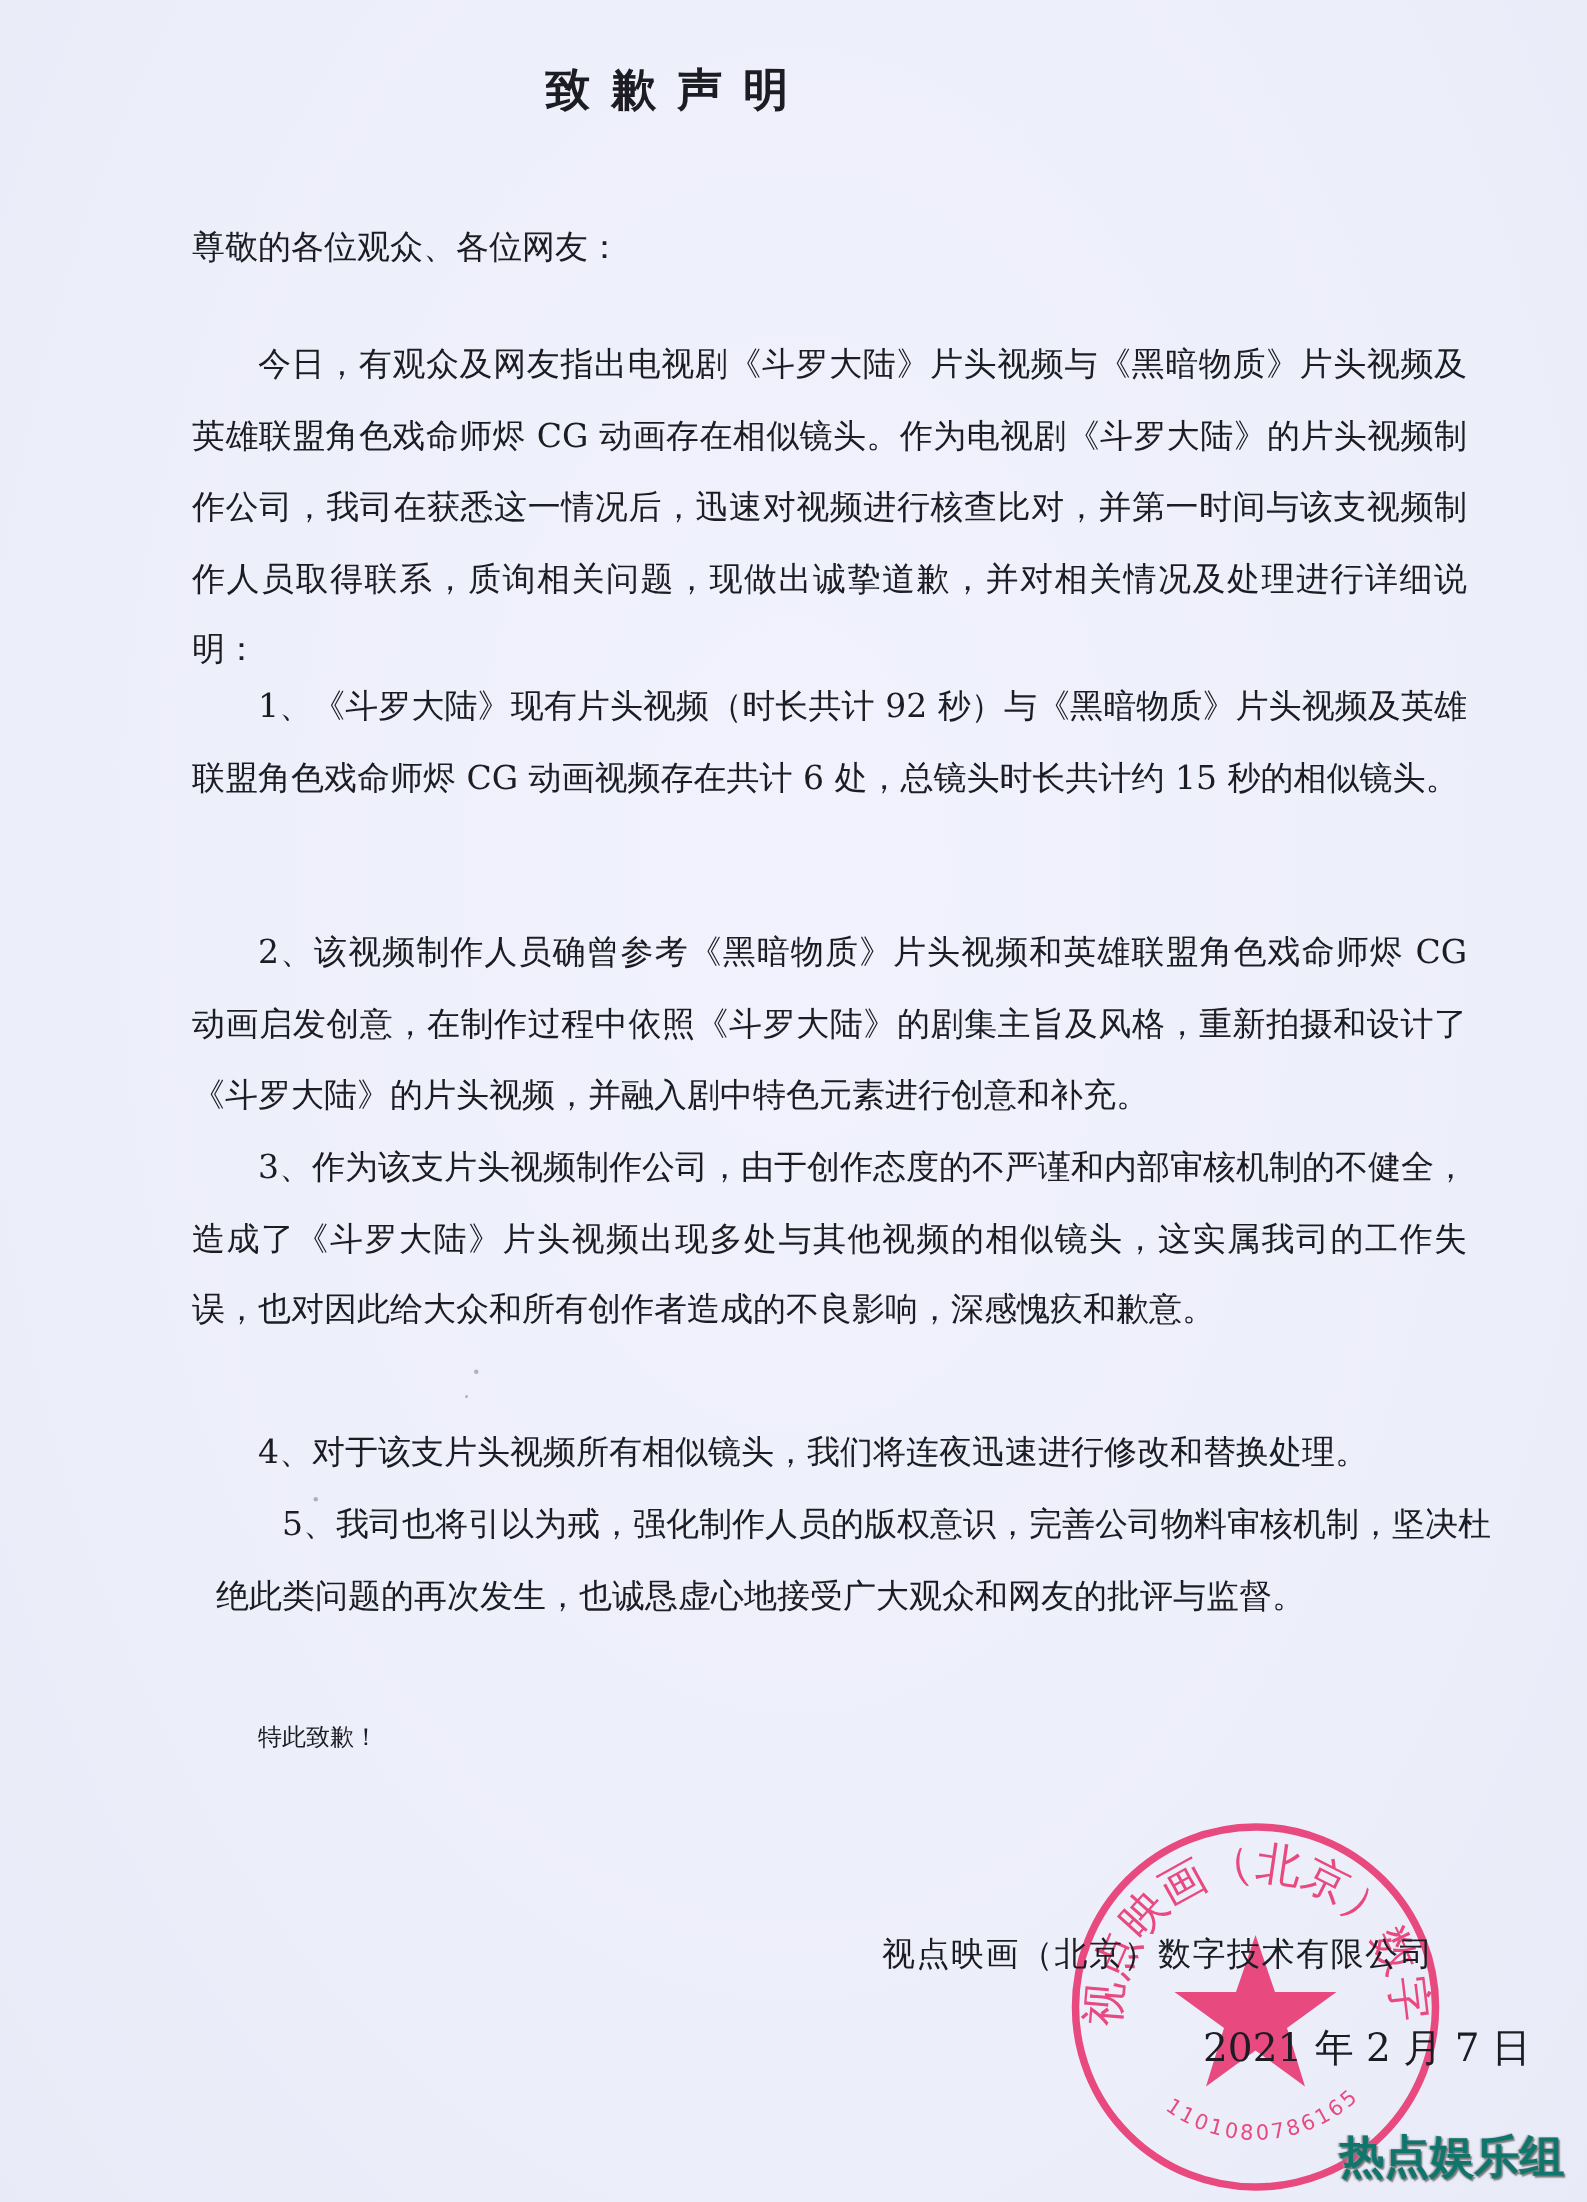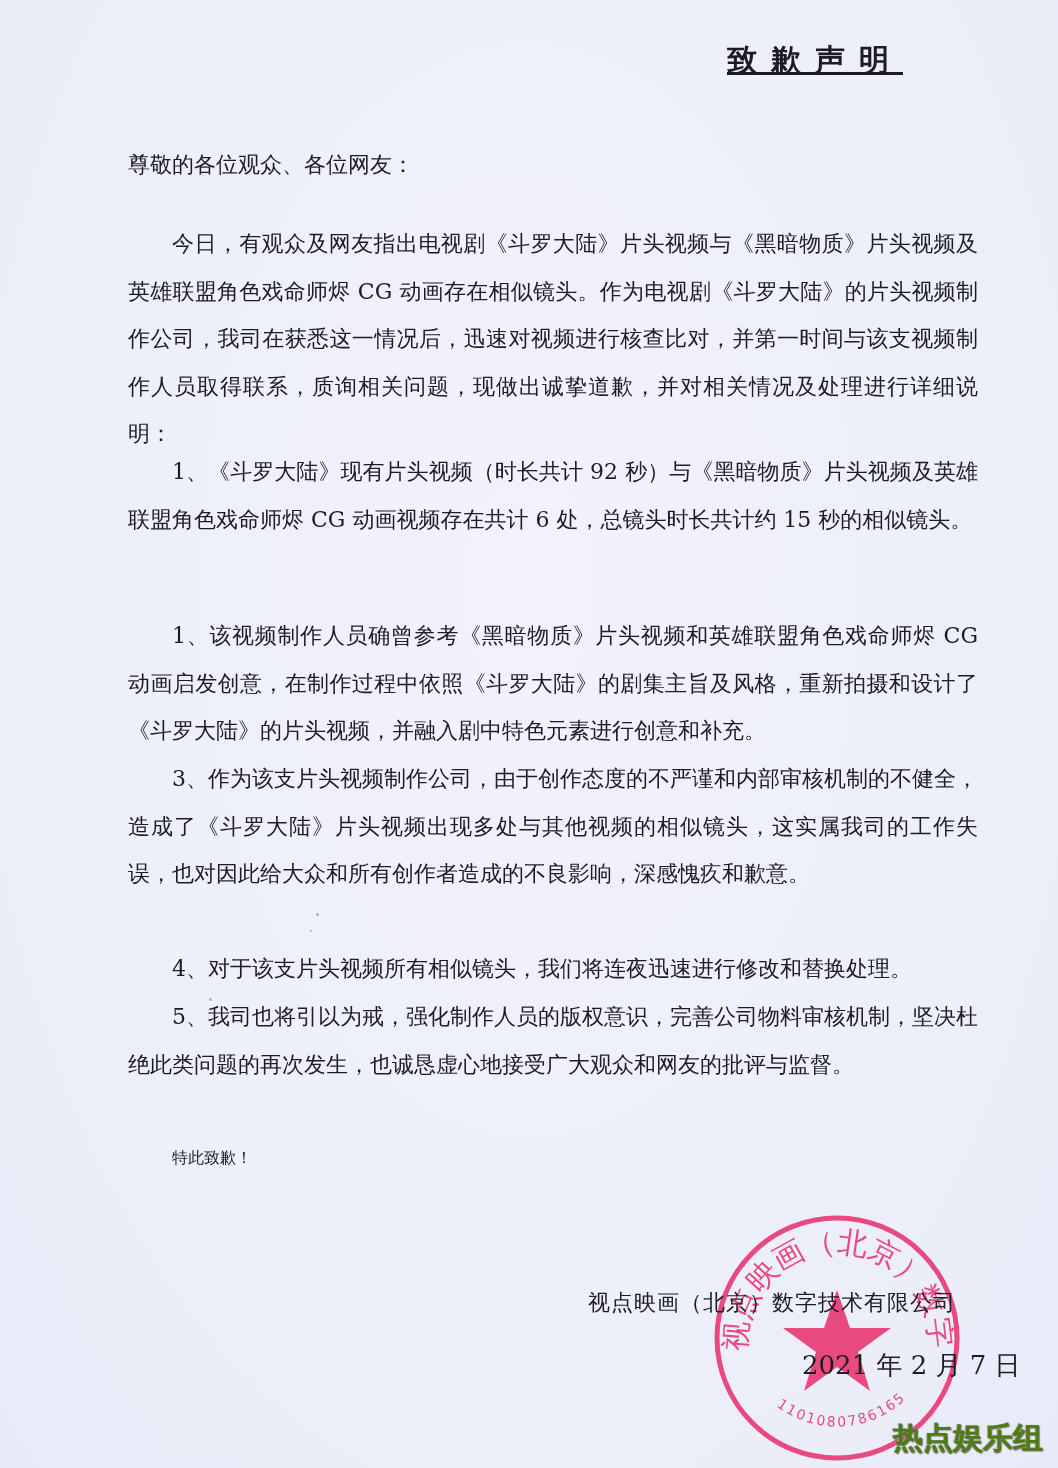--- a/index.html
+++ b/index.html
@@ -4,30 +4,30 @@
 <style>
   html, body { margin:0; padding:0; }
   body {
     width:1058px; height:1468px; overflow:hidden; position:relative;
     background:#eeeffb;
     font-family: "DejaVu Serif", "Liberation Serif", serif;
     color:#1c1c22;
   }
   .page { position:absolute; inset:0;
     background: radial-gradient(ellipse at 50% 40%, #f1f2fd 0%, #eceefa 70%, #e8eaf7 100%); }
-  .title { position:absolute; top:40px; left:0; width:903px; text-align:right;
-    font-size:30px; letter-spacing:14px; font-weight:bold; font-family:"DejaVu Sans", sans-serif;text-decoration:underline; }
+  .title { position:absolute; top:40px; left:0; width:903px; text-align:center;
+    font-size:30px; letter-spacing:14px; font-weight:bold; font-family:"DejaVu Sans", sans-serif; }
   .salutation { position:absolute; top:150px; left:128px; font-size:22px;text-align:right; }
   .para { position:absolute; left:128px; width:850px; font-size:22px; line-height:47.5px; text-align:justify; }
   .para .first { text-indent:44px; display:block; }
   .closing { position:absolute; top:1148px; left:172px; font-size:16px; }
   .company { position:absolute; top:1288px; left:588px; font-size:22px; letter-spacing:1px; z-index:3; }
   .date { position:absolute; top:1348px; left:802px; font-size:26px; z-index:3; }
   .seal { position:absolute; left:707px; top:1208px; width:260px; height:260px; z-index:2; opacity:0.88; }
-  .watermark { position:absolute; left:893px; top:1418px; font-size:30px; color:#4d7c0f;
+  .watermark { position:absolute; left:893px; top:1418px; font-size:30px; color:#0f766e;
     font-family:"DejaVu Sans", sans-serif; font-weight:bold;
     text-shadow:1px 1px 1px #777, -1px 0 1px #999; z-index:4; }
   .speck { position:absolute; width:3px; height:3px; border-radius:50%; background:#888; opacity:.6; }
 </style>
 </head>
 <body>
 
 <div class="page"></div>
 
 <div class="title">致歉声明</div>
@@ -36,32 +36,32 @@
 
 <div class="para" style="top:220px;">
   <span class="first">今日，有观众及网友指出电视剧《斗罗大陆》片头视频与《黑暗物质》片头视频及英雄联盟角色戏命师烬 CG 动画存在相似镜头。作为电视剧《斗罗大陆》的片头视频制作公司，我司在获悉这一情况后，迅速对视频进行核查比对，并第一时间与该支视频制作人员取得联系，质询相关问题，现做出诚挚道歉，并对相关情况及处理进行详细说明：</span>
 </div>
 
 <div class="para" style="top:448px;">
   <span class="first">1、《斗罗大陆》现有片头视频（时长共计 92 秒）与《黑暗物质》片头视频及英雄联盟角色戏命师烬 CG 动画视频存在共计 6 处，总镜头时长共计约 15 秒的相似镜头。</span>
 </div>
 
 <div class="para" style="top:612px;">
-  <span class="first">1、该视频制作人员确曾参考《黑暗物质》片头视频和英雄联盟角色戏命师烬 CG 动画启发创意，在制作过程中依照《斗罗大陆》的剧集主旨及风格，重新拍摄和设计了《斗罗大陆》的片头视频，并融入剧中特色元素进行创意和补充。</span>
+  <span class="first">2、该视频制作人员确曾参考《黑暗物质》片头视频和英雄联盟角色戏命师烬 CG 动画启发创意，在制作过程中依照《斗罗大陆》的剧集主旨及风格，重新拍摄和设计了《斗罗大陆》的片头视频，并融入剧中特色元素进行创意和补充。</span>
 </div>
 
 <div class="para" style="top:755px;">
   <span class="first">3、作为该支片头视频制作公司，由于创作态度的不严谨和内部审核机制的不健全，造成了《斗罗大陆》片头视频出现多处与其他视频的相似镜头，这实属我司的工作失误，也对因此给大众和所有创作者造成的不良影响，深感愧疚和歉意。</span>
 </div>
 
 <div class="para" style="top:945px;">
   <span class="first">4、对于该支片头视频所有相似镜头，我们将连夜迅速进行修改和替换处理。</span>
 </div>
 
-<div class="para" style="top:993px;">
+<div class="para" style="top:993px;margin-left:16px;">
   <span class="first">5、我司也将引以为戒，强化制作人员的版权意识，完善公司物料审核机制，坚决杜绝此类问题的再次发生，也诚恳虚心地接受广大观众和网友的批评与监督。</span>
 </div>
 
 <div class="closing">特此致歉！</div>
 
 <div class="company">视点映画（北京）数字技术有限公司</div>
 <div class="date">2021 年 2 月 7 日</div>
 
 <svg class="seal" viewBox="0 0 260 260">
   <defs>

